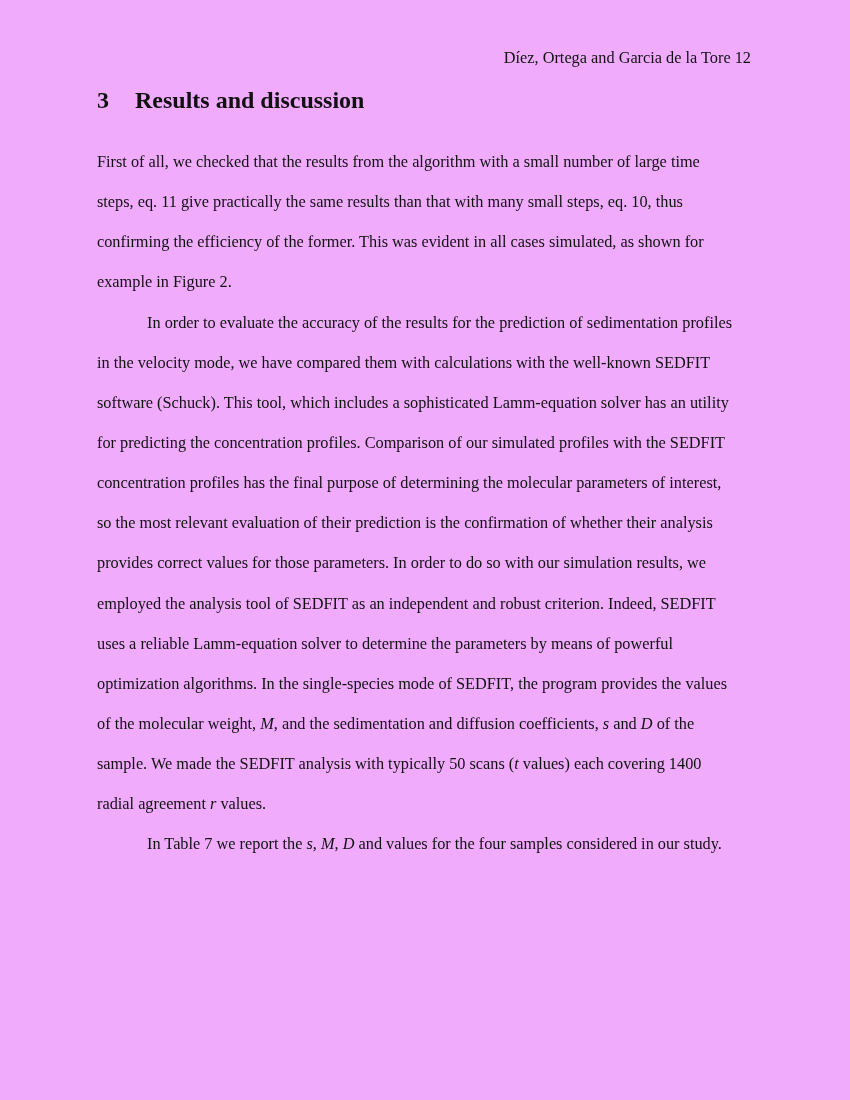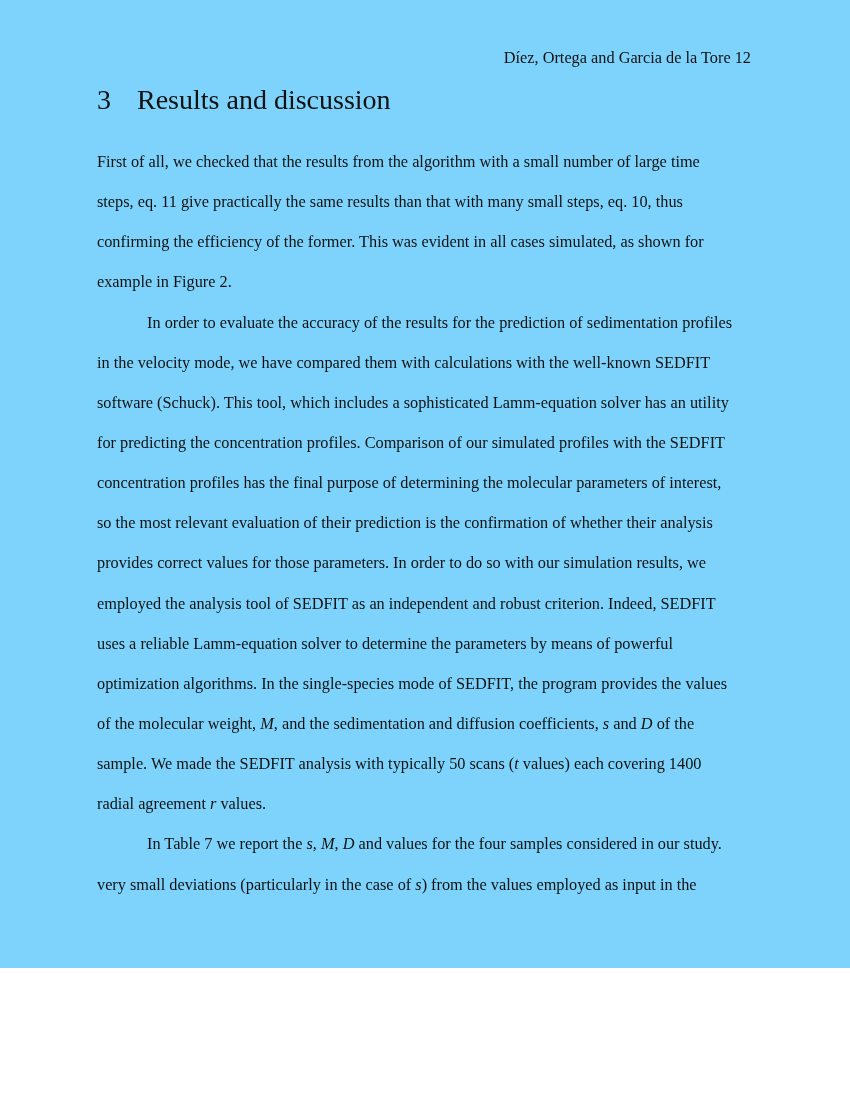--- a/index.html
+++ b/index.html
@@ -3,43 +3,43 @@
 <meta charset="utf-8">
 <style>
   html, body {
     margin: 0;
     padding: 0;
     background: #ffffff;
   }
   .page {
     position: relative;
     width: 850px;
-    height: 968px;
-    background: #7dd3fc;
+    height: 1100px;
+    background: #f0abfc;
     color: #111111;
     font-family: "Liberation Serif", "DejaVu Serif", serif;
     overflow: hidden;
   }
   .running-header {
     position: absolute;
     top: 48px;
     left: 97px;
     width: 654px;
     text-align: right;
     font-size: 16.3px;
     line-height: 20px;
     white-space: nowrap;
   }
   .section-heading {
     position: absolute;
     top: 86px;
     left: 97px;
     margin: 0;
-    font-size: 28px;
-    font-weight: normal;
+    font-size: 24px;
+    font-weight: bold;
     line-height: 28px;
     white-space: nowrap;
   }
   .section-heading .secnum {
     display: inline-block;
     margin-right: 26px;
   }
   .body-text {
     position: absolute;
     top: 142px;
@@ -81,15 +81,14 @@
       <div class="line"><span>concentration profiles has the final purpose of determining the molecular parameters of interest,</span></div>
       <div class="line"><span>so the most relevant evaluation of their prediction is the confirmation of whether their analysis</span></div>
       <div class="line"><span>provides correct values for those parameters. In order to do so with our simulation results, we</span></div>
       <div class="line"><span>employed the analysis tool of SEDFIT as an independent and robust criterion. Indeed, SEDFIT</span></div>
       <div class="line"><span>uses a reliable Lamm-equation solver to determine the parameters by means of powerful</span></div>
       <div class="line"><span>optimization algorithms. In the single-species mode of SEDFIT, the program provides the values</span></div>
       <div class="line"><span>of the molecular weight, </span><span class="it">M</span><span>, and the sedimentation and diffusion coefficients, </span><span class="it">s</span><span> and </span><span class="it">D</span><span> of the</span></div>
       <div class="line"><span>sample. We made the SEDFIT analysis with typically 50 scans (</span><span class="it">t</span><span> values) each covering 1400</span></div>
       <div class="line"><span>radial agreement </span><span class="it">r</span><span> values.</span></div>
       <div class="line indent"><span>In Table 7 we report the </span><span class="it">s</span><span>, </span><span class="it">M</span><span>, </span><span class="it">D</span><span> and values for the four samples considered in our study.</span></div>
-      <div class="line"><span>very small deviations (particularly in the case of </span><span class="it">s</span><span>) from the values employed as input in the</span></div>
     </div>
 </div>
 
 </body></html>

